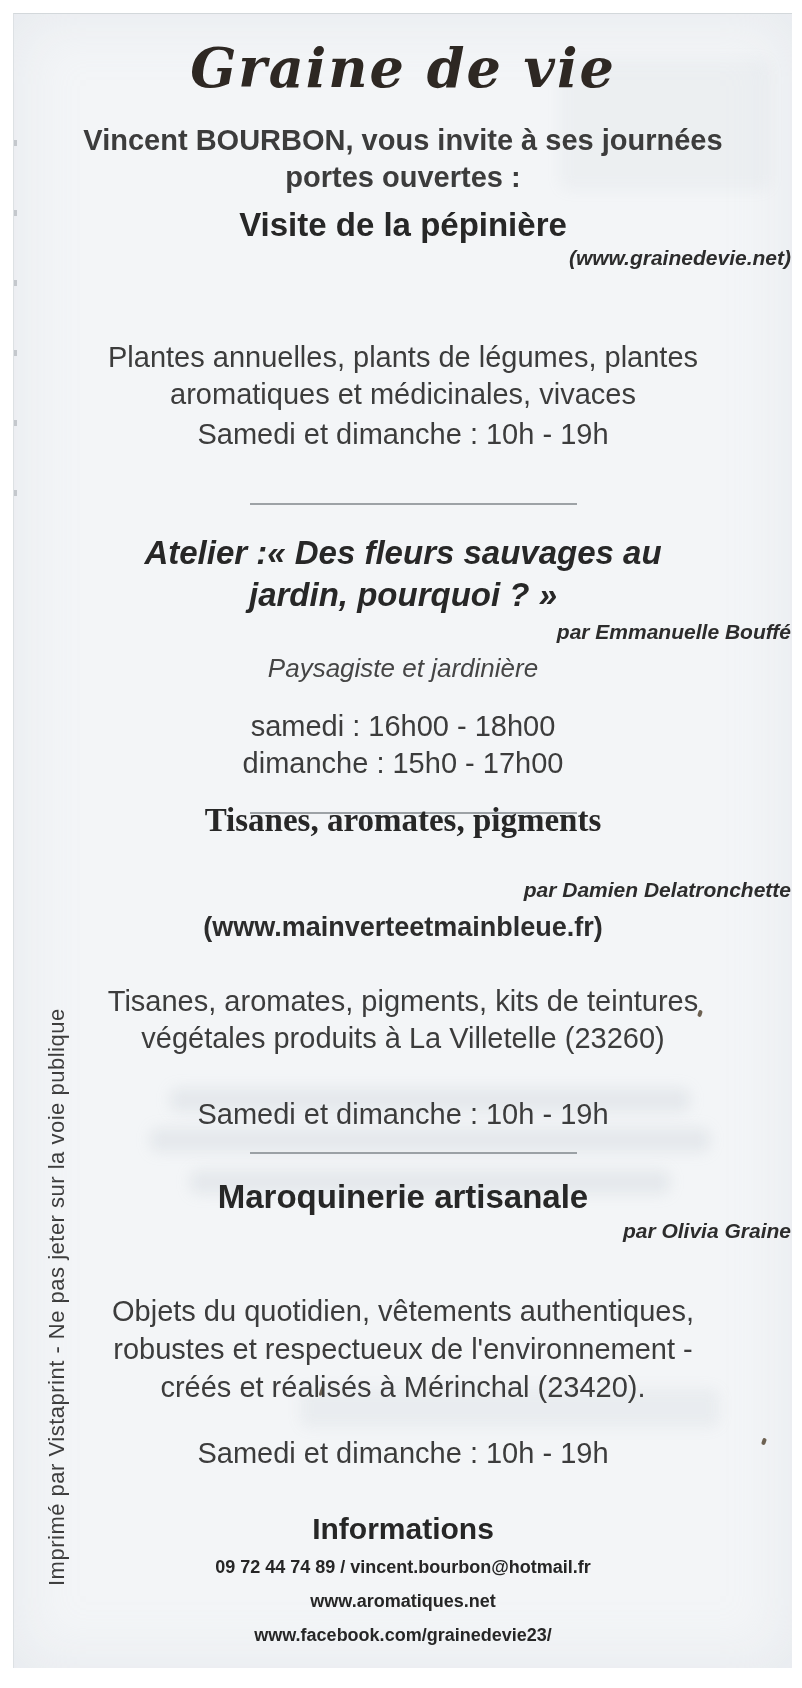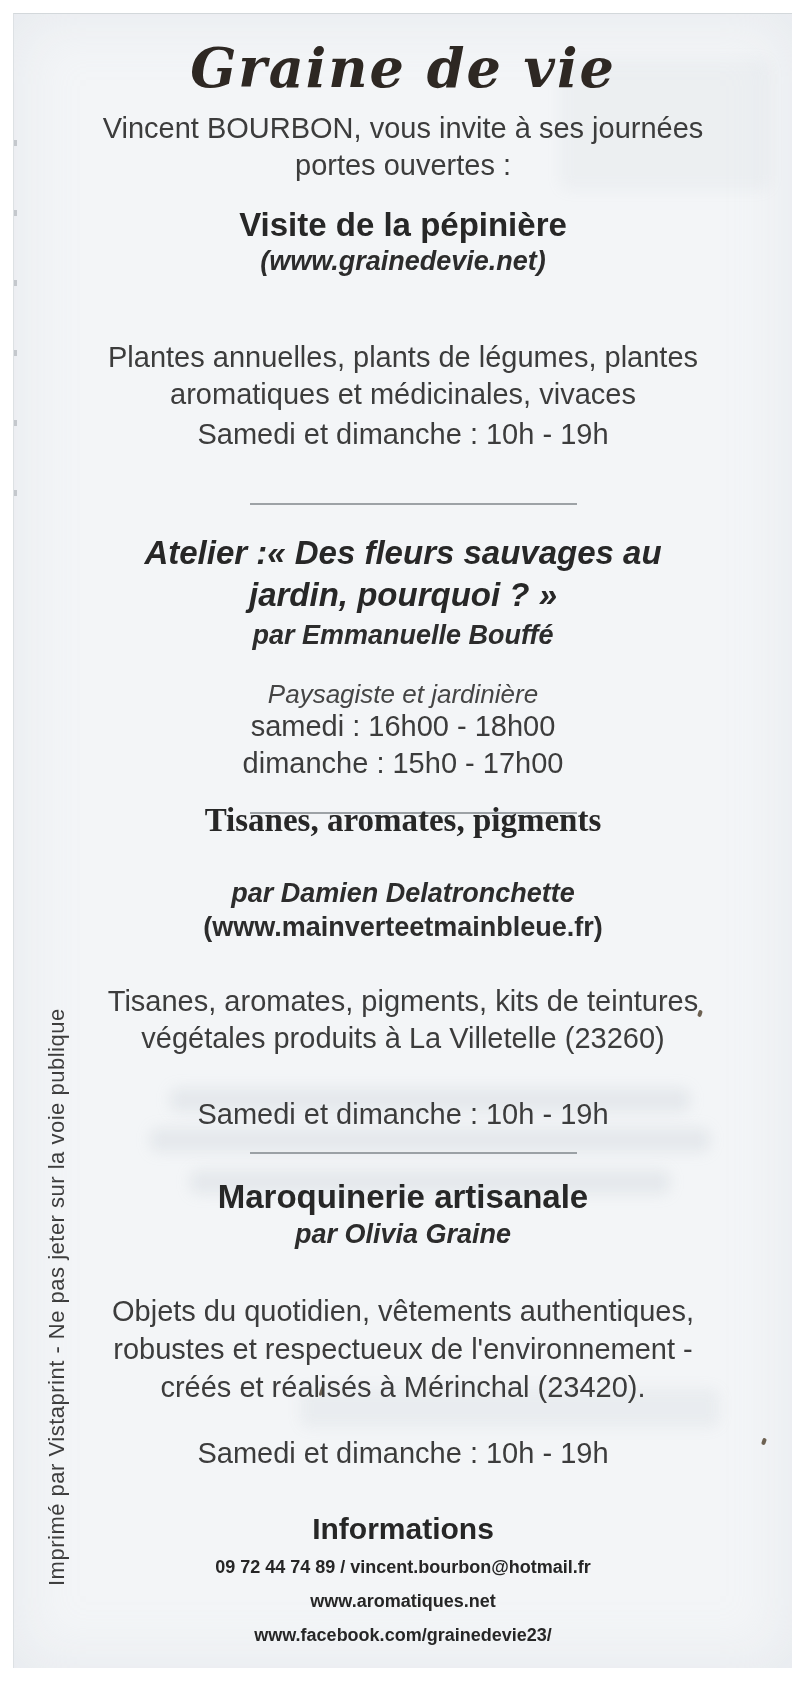--- a/index.html
+++ b/index.html
@@ -19,21 +19,21 @@
   .edge-marks{position:absolute;left:14px;top:140px;width:3px;height:420px;
     background:repeating-linear-gradient(180deg,rgba(120,128,134,0.35) 0 6px,transparent 6px 70px);}
 
   .block{position:absolute;left:15px;width:776px;text-align:center;white-space:pre-line;}
 
   .brand{font-family:"DejaVu Serif", serif;font-style:italic;font-weight:bold;
     font-size:54px;letter-spacing:2px;color:#2e2823;}
   .intro{font-size:29px;line-height:37px;color:#3c3c3c;}
   .h-title{font-size:33px;font-weight:bold;color:#272727;line-height:42px;}
   .h-title-italic{font-size:33px;font-weight:bold;font-style:italic;color:#272727;line-height:42px;}
-  .sub-bold-italic{font-size:27px;font-weight:bold;font-style:italic;color:#2c2c2c;}
+  .sub-bold-italic{font-size:21px;font-weight:bold;font-style:italic;color:#2c2c2c;text-align:right;}
   .sub-bold{font-size:27px;font-weight:bold;color:#2c2c2c;}
   .sub-italic{font-size:26px;font-style:italic;color:#454545;}
   .body-text{font-size:29px;line-height:37px;color:#3c3c3c;}
   .schedule{font-size:29px;color:#3c3c3c;}
   .divider{position:absolute;left:250px;width:327px;height:2px;background:#8d9398;opacity:0.85;}
   .info-line{font-size:18px;font-weight:bold;color:#262626;line-height:34px;}
   .info-title{font-size:30px;font-weight:bold;color:#262626;}
   .print-note{
     position:absolute;left:44px;top:1586px;transform:rotate(-90deg);
     transform-origin:0 0;white-space:nowrap;font-size:22px;color:#3d3d3d;
@@ -50,35 +50,35 @@
 <div class="smudge" style="left:170px;top:1088px;width:520px;height:24px;"></div>
 <div class="smudge" style="left:150px;top:1128px;width:560px;height:24px;"></div>
 <div class="smudge" style="left:190px;top:1170px;width:480px;height:24px;"></div>
 <div class="smudge" style="left:300px;top:1388px;width:420px;height:40px;opacity:.7;"></div>
 <div class="speck" style="left:698px;top:1010px;"></div>
 <div class="speck" style="left:762px;top:1438px;"></div>
 <div class="speck" style="left:320px;top:1386px;width:3px;height:10px;"></div>
 
 <div class="block brand" style="top:36px;">Graine de vie</div>
 
-<div class="block intro" style="top:110px;">Vincent BOURBON, vous invite à ses journées
+<div class="block intro" style="top:122px;font-weight:bold;">Vincent BOURBON, vous invite à ses journées
 portes ouvertes :</div>
 
 <div class="block h-title" style="top:204px;">Visite de la pépinière</div>
 <div class="block sub-bold-italic" style="top:246px;">(www.grainedevie.net)</div>
 <div class="block body-text" style="top:315px;margin-top:24px;">Plantes annuelles, plants de légumes, plantes
 aromatiques et médicinales, vivaces</div>
 <div class="block schedule" style="top:418px;">Samedi et dimanche : 10h - 19h</div>
 
 <div class="divider" style="top:503px;"></div>
 
 <div class="block h-title-italic" style="top:532px;">Atelier :« Des fleurs sauvages au
 jardin, pourquoi ? »</div>
 <div class="block sub-bold-italic" style="top:620px;">par Emmanuelle Bouffé</div>
-<div class="block sub-italic" style="top:653px;margin-top:26px;">Paysagiste et jardinière</div>
+<div class="block sub-italic" style="top:653px;">Paysagiste et jardinière</div>
 <div class="block schedule" style="top:710px;">samedi : 16h00 - 18h00</div>
 <div class="block schedule" style="top:747px;">dimanche : 15h0 - 17h00</div>
 
 <div class="divider" style="top:812px;"></div>
 
 <div class="block h-title" style="top:799px;font-family:Liberation Serif, serif;">Tisanes, aromates, pigments</div>
 <div class="block sub-bold-italic" style="top:878px;">par Damien Delatronchette</div>
 <div class="block sub-bold" style="top:912px;">(www.mainverteetmainbleue.fr)</div>
 <div class="block body-text" style="top:983px;">Tisanes, aromates, pigments, kits de teintures
 végétales produits à La Villetelle (23260)</div>

